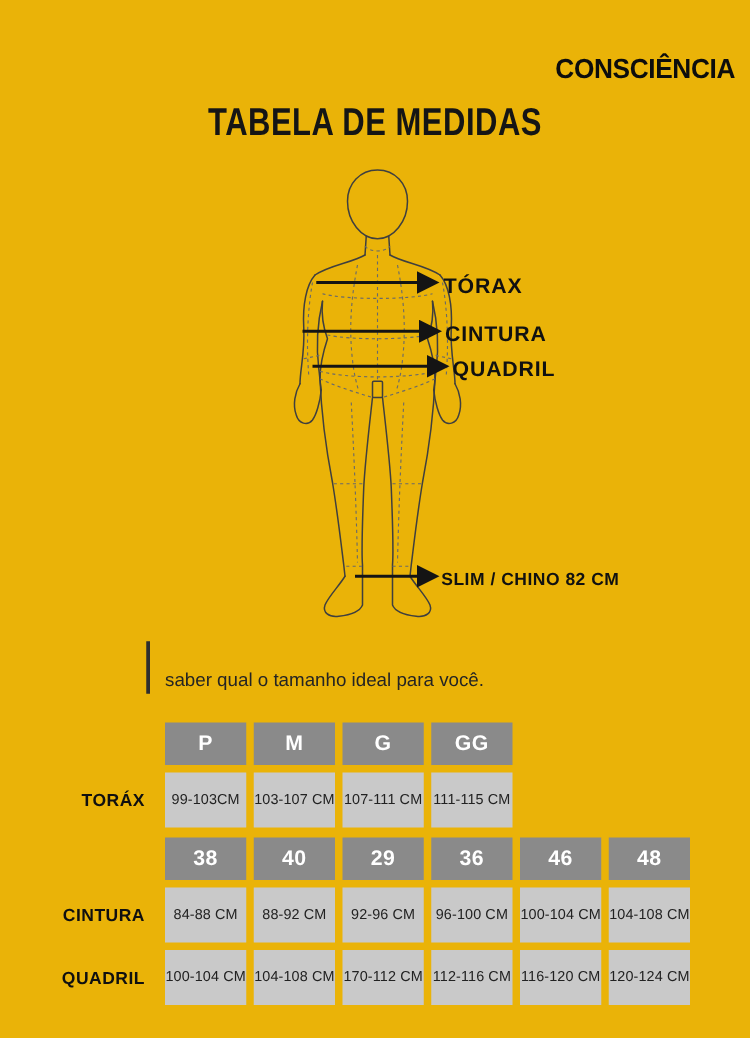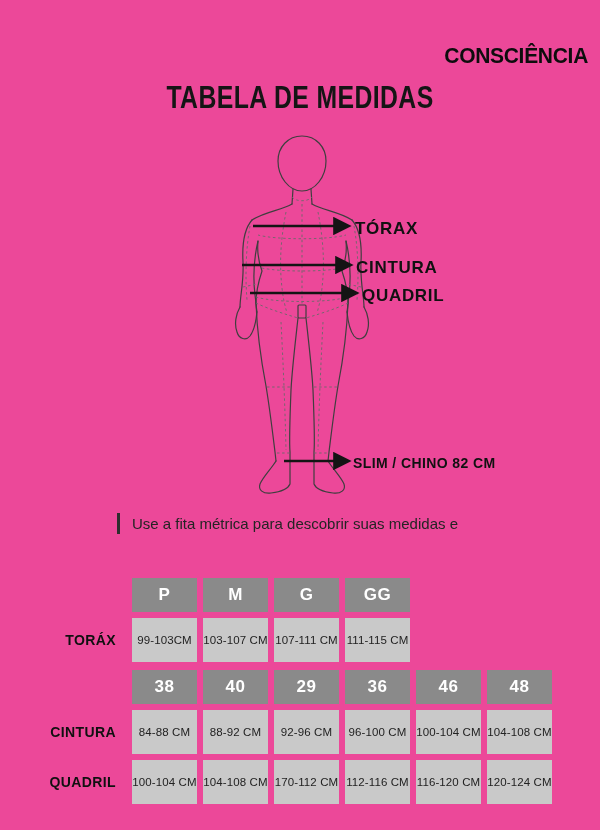--- a/index.html
+++ b/index.html
@@ -1,16 +1,16 @@
 <!DOCTYPE html>
 <html style="--header-cell: #8a8a8a; --data-cell: #c9c9c9; --header-text: #ffffff; --body-text: #222222;"><head>
 <meta charset="utf-8">
 <style>
   html,body{margin:0;padding:0;background:#fff;}
-  .page{position:relative;width:600px;height:830px;background:#ec4899;overflow:hidden;
+  .page{position:relative;width:600px;height:830px;background:#eab308;overflow:hidden;
         font-family:"Liberation Sans",sans-serif;color:#1e1e1e;}
   .logo{position:absolute;top:44px;right:12px;font-size:21px;font-weight:800;
         letter-spacing:-0.3px;color:#0d0d0d;transform:scaleY(1.05);}
   .title{position:absolute;top:80px;left:0;right:0;margin:0;text-align:center;
          font-size:31px;font-weight:800;color:#151515;transform:scaleX(0.8);
          letter-spacing:0.5px;}
   .figure{position:absolute;left:0;top:0;width:600px;height:830px;}
   .fig-label{position:absolute;font-weight:800;font-size:17px;letter-spacing:0.7px;color:#111;}
   .fig-label.torax{left:355px;top:219px;}
   .fig-label.cintura{left:356px;top:258px;}
@@ -95,21 +95,22 @@
       <line x1="284" y1="461" x2="347" y2="461" marker-end="url(#ah)"></line>
     </g>
   </svg>
 
   <div class="fig-label torax">TÓRAX</div>
   <div class="fig-label cintura">CINTURA</div>
   <div class="fig-label quadril">QUADRIL</div>
   <div class="fig-label slim">SLIM / CHINO 82 CM</div>
 
   <div class="note">
-    <span>Use a fita métrica para descobrir suas medidas e</span><br>
+    <br>
+    <span>saber qual o tamanho ideal para você.</span>
   </div>
 
   <div class="tables">
     <div class="table letters">
         <div class="trow">
           <div class="tlabel"></div>
           <div class="hcell">P</div>
           <div class="hcell">M</div>
           <div class="hcell">G</div>
           <div class="hcell">GG</div>

